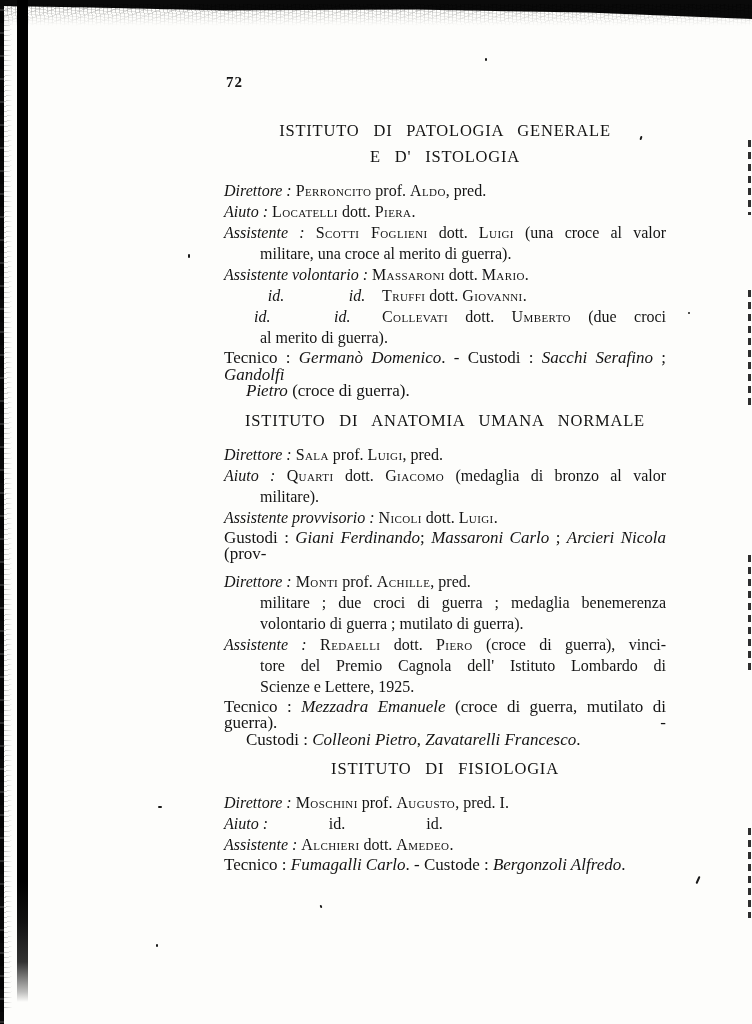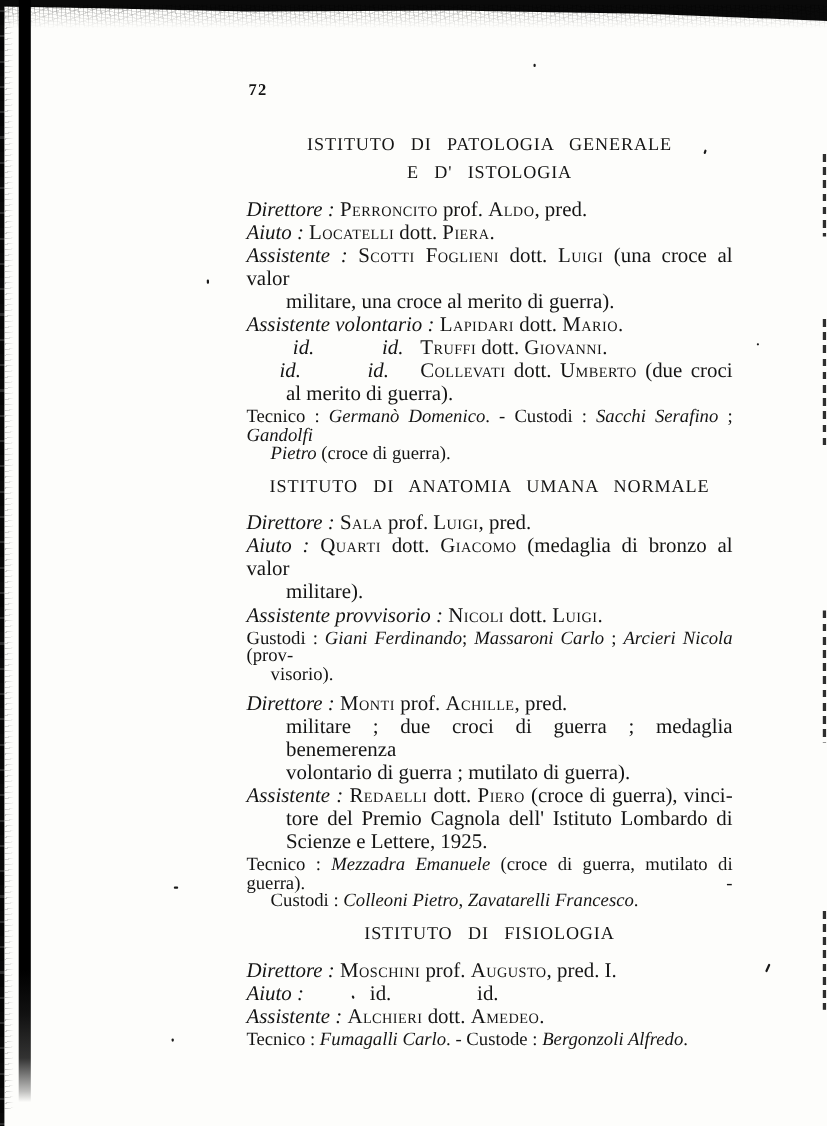--- a/index.html
+++ b/index.html
@@ -30,21 +30,21 @@
   .right-dash{position:absolute;right:1px;width:3px;background:repeating-linear-gradient(to bottom,rgba(10,10,10,.85) 0 7px,transparent 7px 12px);}
   .speck{position:absolute;background:#1a1a1a;border-radius:1px;}
   
   .pageno{position:absolute;left:226px;top:74px;font-size:15px;font-weight:700;letter-spacing:1px;text-align:center;}
   .content{position:absolute;left:224px;top:0;width:442px;padding-top:118px;}
   .section{margin:0;}
   .section + .section{margin-top:8px;}
   .heading{font-size:16.5px;line-height:26px;text-align:center;letter-spacing:.8px;word-spacing:9px;white-space:nowrap;}
   .headings{margin-bottom:10px;}
   .entry{margin:0;}
-  .entry.body .line{font-size:19px;line-height:21px;}
+  .entry.body .line{font-size:16px;line-height:21px;}
   .entry.tech{margin-top:2px;}
   .entry.tech .line{font-size:17px;line-height:16.5px;}
   .line{white-space:normal;}
   .line.just{text-align:justify;text-align-last:justify;}
   .entry.body .line.cont{padding-left:36px;}
   .entry.tech .line.cont{padding-left:22px;}
   .s-lbl{font-style:italic;}
   .s-it{font-style:italic;}
   .s-r{font-style:normal;}
   .s-sc{font-variant:small-caps;letter-spacing:.4px;}
@@ -89,21 +89,21 @@
             <div class="line"><span class="s-lbl">Direttore : </span><span class="s-sc">Perroncito</span><span class="s-r"> prof. </span><span class="s-sc">Aldo</span><span class="s-r">, pred.</span></div>
           </div>
           <div class="entry body">
             <div class="line"><span class="s-lbl">Aiuto : </span><span class="s-sc">Locatelli</span><span class="s-r"> dott. </span><span class="s-sc">Piera</span><span class="s-r">.</span></div>
           </div>
           <div class="entry body">
             <div class="line just"><span class="s-lbl">Assistente : </span><span class="s-sc">Scotti Foglieni</span><span class="s-r"> dott. </span><span class="s-sc">Luigi</span><span class="s-r"> (una croce al valor</span></div>
             <div class="line cont"><span class="s-r">militare, una croce al merito di guerra).</span></div>
           </div>
           <div class="entry body">
-            <div class="line"><span class="s-lbl">Assistente volontario : </span><span class="s-sc">Lapidari</span><span class="s-r"> dott. </span><span class="s-sc">Mario</span><span class="s-r">.</span></div>
+            <div class="line"><span class="s-lbl">Assistente volontario : </span><span class="s-sc">Massaroni</span><span class="s-r"> dott. </span><span class="s-sc">Mario</span><span class="s-r">.</span></div>
           </div>
           <div class="entry body">
             <div class="line"><span class="s-id1">id.</span><span class="s-id2">id.</span><span class="s-sc">Truffi</span><span class="s-r"> dott. </span><span class="s-sc">Giovanni</span><span class="s-r">.</span></div>
           </div>
           <div class="entry body">
             <div class="line just"><span class="s-id1">id.</span><span class="s-id2">id.</span><span class="s-sc">Collevati</span><span class="s-r"> dott. </span><span class="s-sc">Umberto</span><span class="s-r"> (due croci</span></div>
             <div class="line cont"><span class="s-r">al merito di guerra).</span></div>
           </div>
           <div class="entry tech">
             <div class="line just"><span class="s-r">Tecnico : </span><span class="s-it">Germanò Domenico</span><span class="s-r">. - Custodi : </span><span class="s-it">Sacchi Serafino</span><span class="s-r"> ; </span><span class="s-it">Gandolfi</span></div>
@@ -119,21 +119,20 @@
           </div>
           <div class="entry body">
             <div class="line just"><span class="s-lbl">Aiuto : </span><span class="s-sc">Quarti</span><span class="s-r"> dott. </span><span class="s-sc">Giacomo</span><span class="s-r"> (medaglia di bronzo al valor</span></div>
             <div class="line cont"><span class="s-r">militare).</span></div>
           </div>
           <div class="entry body">
             <div class="line"><span class="s-lbl">Assistente provvisorio : </span><span class="s-sc">Nicoli</span><span class="s-r"> dott. </span><span class="s-sc">Luigi</span><span class="s-r">.</span></div>
           </div>
           <div class="entry tech">
             <div class="line just"><span class="s-r">Gustodi : </span><span class="s-it">Giani Ferdinando</span><span class="s-r">; </span><span class="s-it">Massaroni Carlo</span><span class="s-r"> ; </span><span class="s-it">Arcieri Nicola</span><span class="s-r"> (prov-</span></div>
-            <div class="line cont"><span class="s-r">visorio).</span></div>
           </div>
         </div>
         <div class="section">
           <div class="entry body">
             <div class="line"><span class="s-lbl">Direttore : </span><span class="s-sc">Monti</span><span class="s-r"> prof. </span><span class="s-sc">Achille</span><span class="s-r">, pred.</span></div>
           </div>
           <div class="entry body">
             <div class="line cont just"><span class="s-r">militare ; due croci di guerra ; medaglia benemerenza</span></div>
             <div class="line cont"><span class="s-r">volontario di guerra ; mutilato di guerra).</span></div>
           </div>

